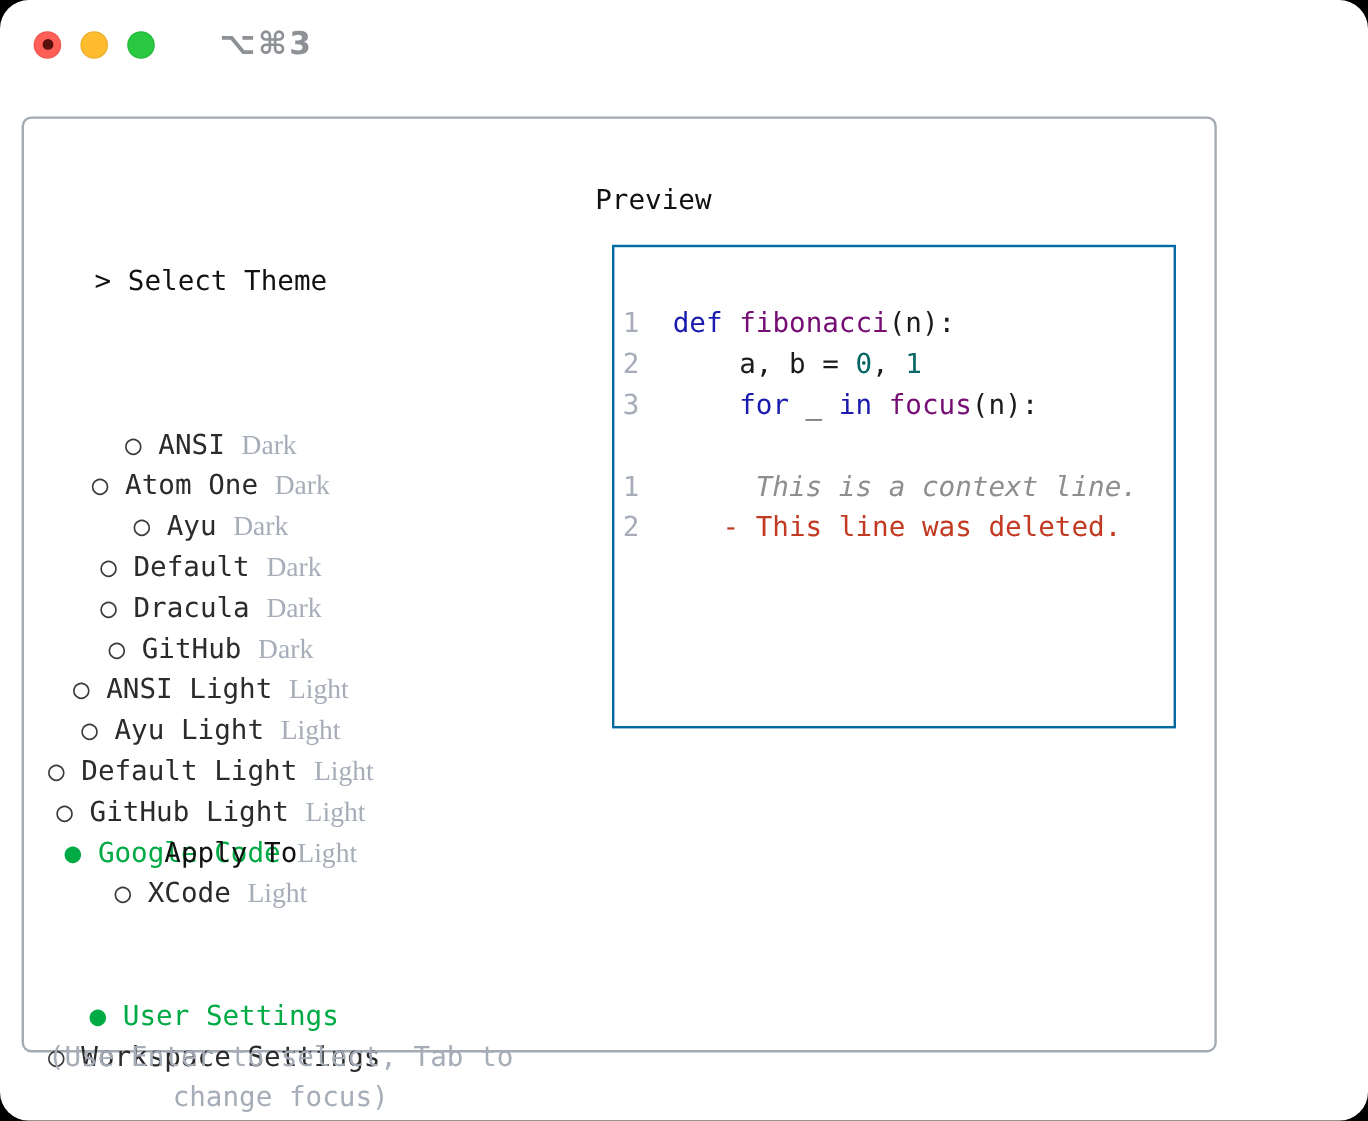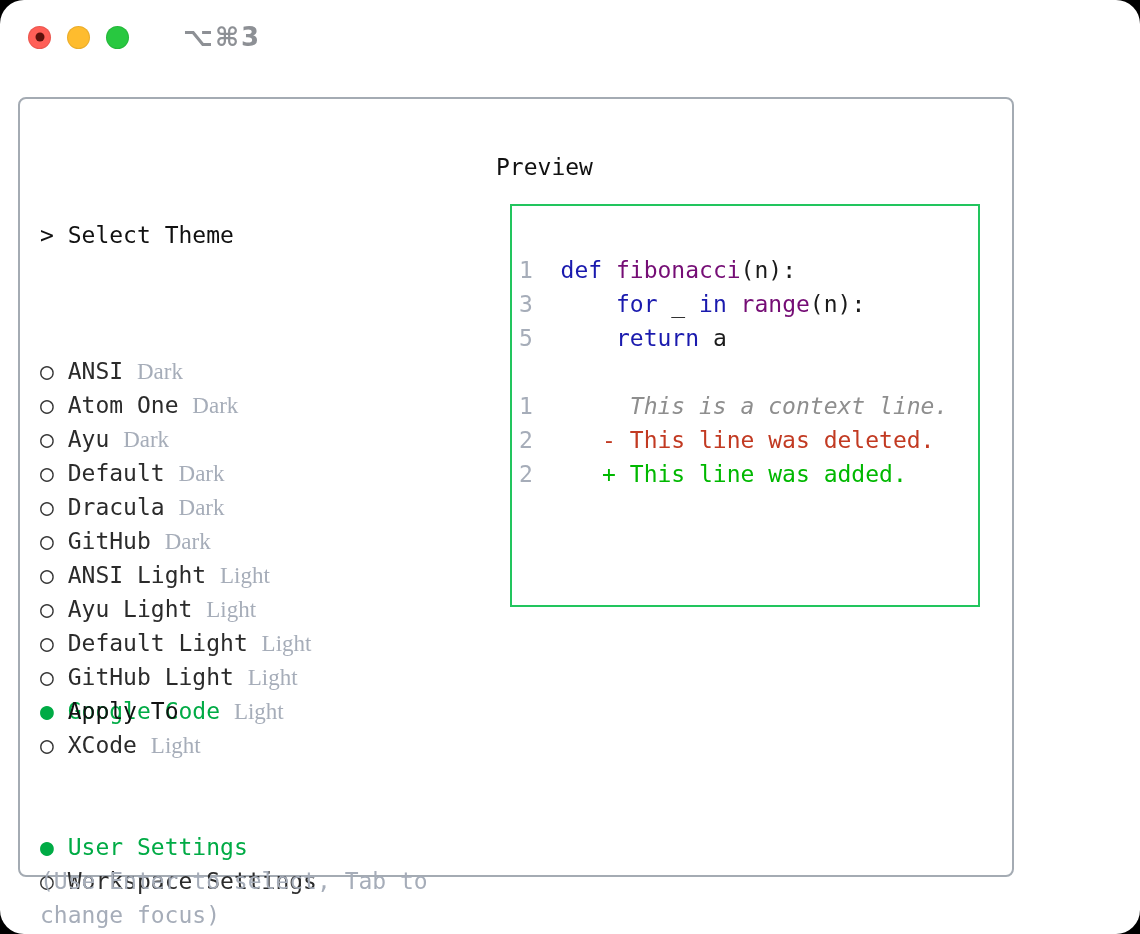--- a/index.html
+++ b/index.html
@@ -37,39 +37,39 @@
   }
   
   .panel{
     position:absolute;left:18px;top:97px;
     width:996px;height:780px;
     border:2px solid #a4abb3;border-radius:8px;
     box-sizing:border-box;
     font-size:23px;line-height:34px;
     color:#222222;
   }
-  .block{position:absolute;white-space:pre;}
+  .block{position:absolute;white-space:pre;text-align:center;}
   .row{height:34px;white-space:pre;}
   .hdr{font-weight:normal;color:#111111;}
   .mark{color:#3a3a3a;}
   .mark.sel{color:var(--accent-green);}
   .nm{color:#2b2b2b;}
   .nm.sel{color:var(--accent-green);}
   .vr{color:var(--muted);font-family:Liberation Serif, serif;}
   .muted{color:var(--muted);}
   
   #theme-block{left:20px;top:51px;}
   #apply-block{left:20px;top:527px;}
   #hint-block{left:20px;top:663px;}
   
   #preview-heading{position:absolute;left:476px;top:51px;height:34px;white-space:pre;}
   .preview-box{
     position:absolute;left:490px;top:105px;
     width:470px;height:403px;
-    border:2px solid #22c55e;
+    border:2px solid #0369a1;
     box-sizing:border-box;
     overflow:hidden;
   }
   .code{position:absolute;left:7px;top:47px;right:0;}
   .code .row{white-space:pre;}
   .gut{color:var(--gutter);}
   .kw{color:var(--kw);}
   .fn{color:var(--fn);}
   .num{color:var(--num);}
   .pl{color:#1b1b1b;}
@@ -104,23 +104,22 @@
     <div class="block" id="hint-block">
       
     <div class="row muted">(Use Enter to select, Tab to</div><div class="row muted">change focus)</div></div>
 
     <div class="row hdr" id="preview-heading"><span>Preview</span></div>
 
     <div class="preview-box">
       <div class="code" id="code-lines">
 
       <div class="row"><span class="gut">1</span><span class="pl">  </span><span class="kw">def</span><span class="pl"> </span><span class="fn">fibonacci</span><span class="pl">(n):</span></div>
-          <div class="row"><span class="gut">3</span><span class="pl">      </span><span class="kw">for</span><span class="pl"> _ </span><span class="kw">in</span><span class="pl"> </span><span class="fn">range</span><span class="pl">(n):</span></div>
-          <div class="row"><span class="gut">5</span><span class="pl">      </span><span class="kw">return</span><span class="pl"> a</span></div>
+          <div class="row"><span class="gut">2</span><span class="pl">      a, b = </span><span class="num">0</span><span class="pl">, </span><span class="num">1</span></div>
+          <div class="row"><span class="gut">3</span><span class="pl">      </span><span class="kw">for</span><span class="pl"> _ </span><span class="kw">in</span><span class="pl"> </span><span class="fn">focus</span><span class="pl">(n):</span></div>
           <div class="row"></div>
           <div class="row"><span class="gut">1</span><span class="ctx">       This is a context line.</span></div>
           <div class="row"><span class="gut">2</span><span class="del">     - This line was deleted.</span></div>
-          <div class="row"><span class="gut">2</span><span class="add">     + This line was added.</span></div>
         </div>
     </div>
 
   </div>
 </div>
 
 </body></html>

